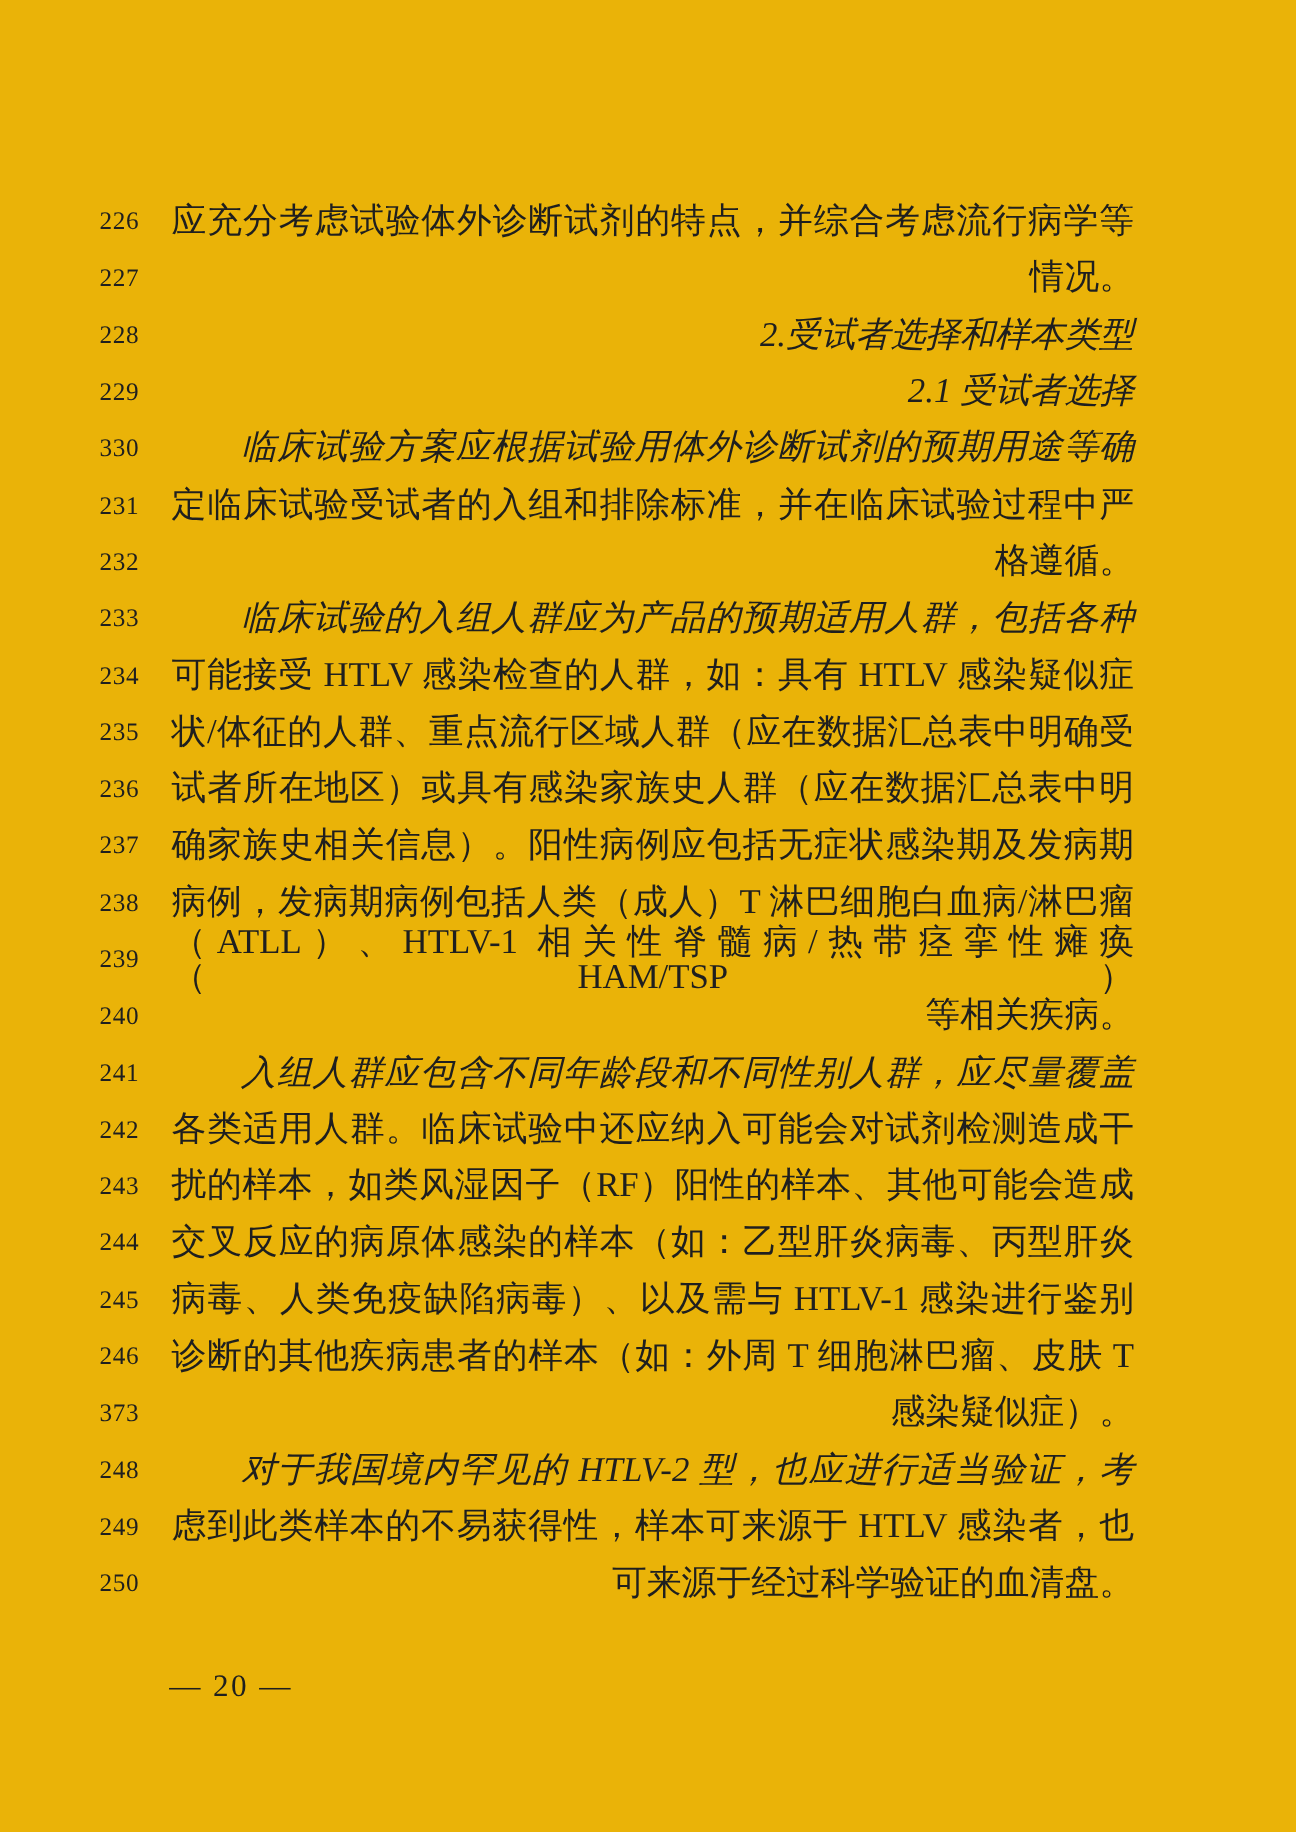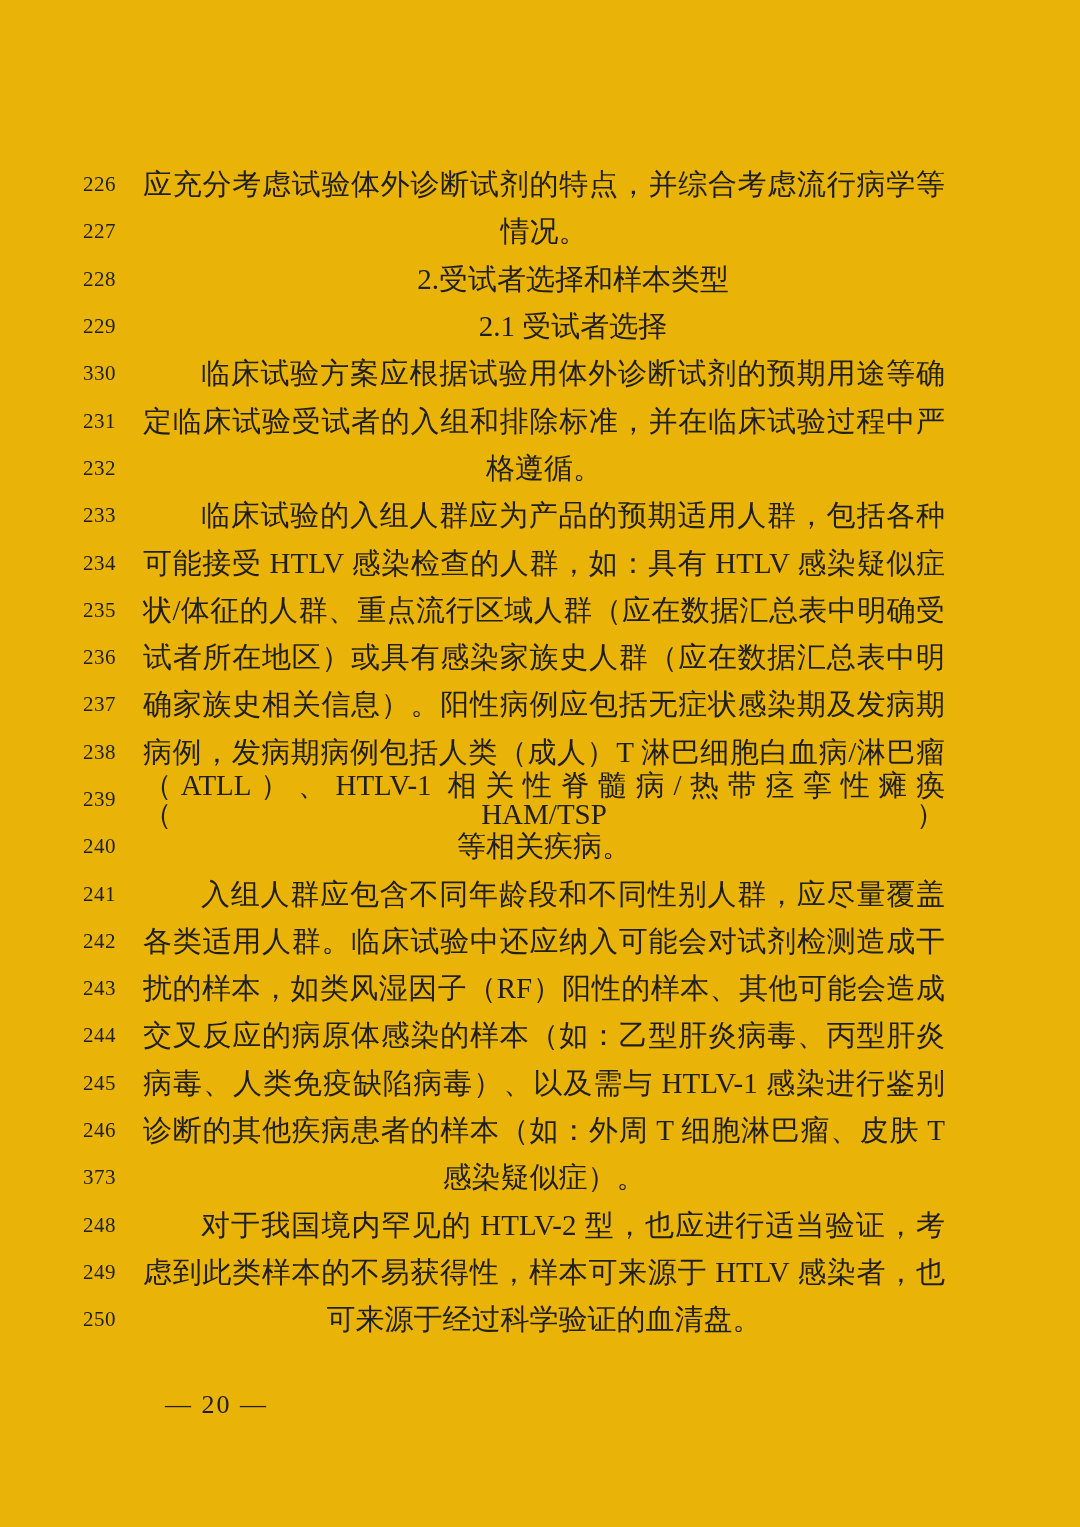--- a/index.html
+++ b/index.html
@@ -32,38 +32,38 @@
     font-size: 21px;
     color: #1f1f1f;
     letter-spacing: 0.5px;
   }
   .line-text {
     flex: 1 1 auto;
     font-size: 29px;
     line-height: 1;
     color: #1f1f1f;
     white-space: normal;
-    text-align: center;
+    text-align: right;
   }
   .line-text.justify {
     text-align: justify;
     text-align-last: justify;
     text-justify: inter-character;
   }
   .line-text.indent {
     padding-left: 58px;
+    font-style: italic;
   }
   .footer {
     position: absolute;
     left: 141px;
     top: 1390px;
     font-size: 26px;
     color: #1f1f1f;
     letter-spacing: 2px;
-    margin-left: 24px;
   }
 </style>
 </head>
 <body>
 
 <div class="page">
   <div class="doc-body">
   <div class="line">
     <span class="line-num">226</span>
     <span class="line-text justify">应充分考虑试验体外诊断试剂的特点，并综合考虑流行病学等</span>

